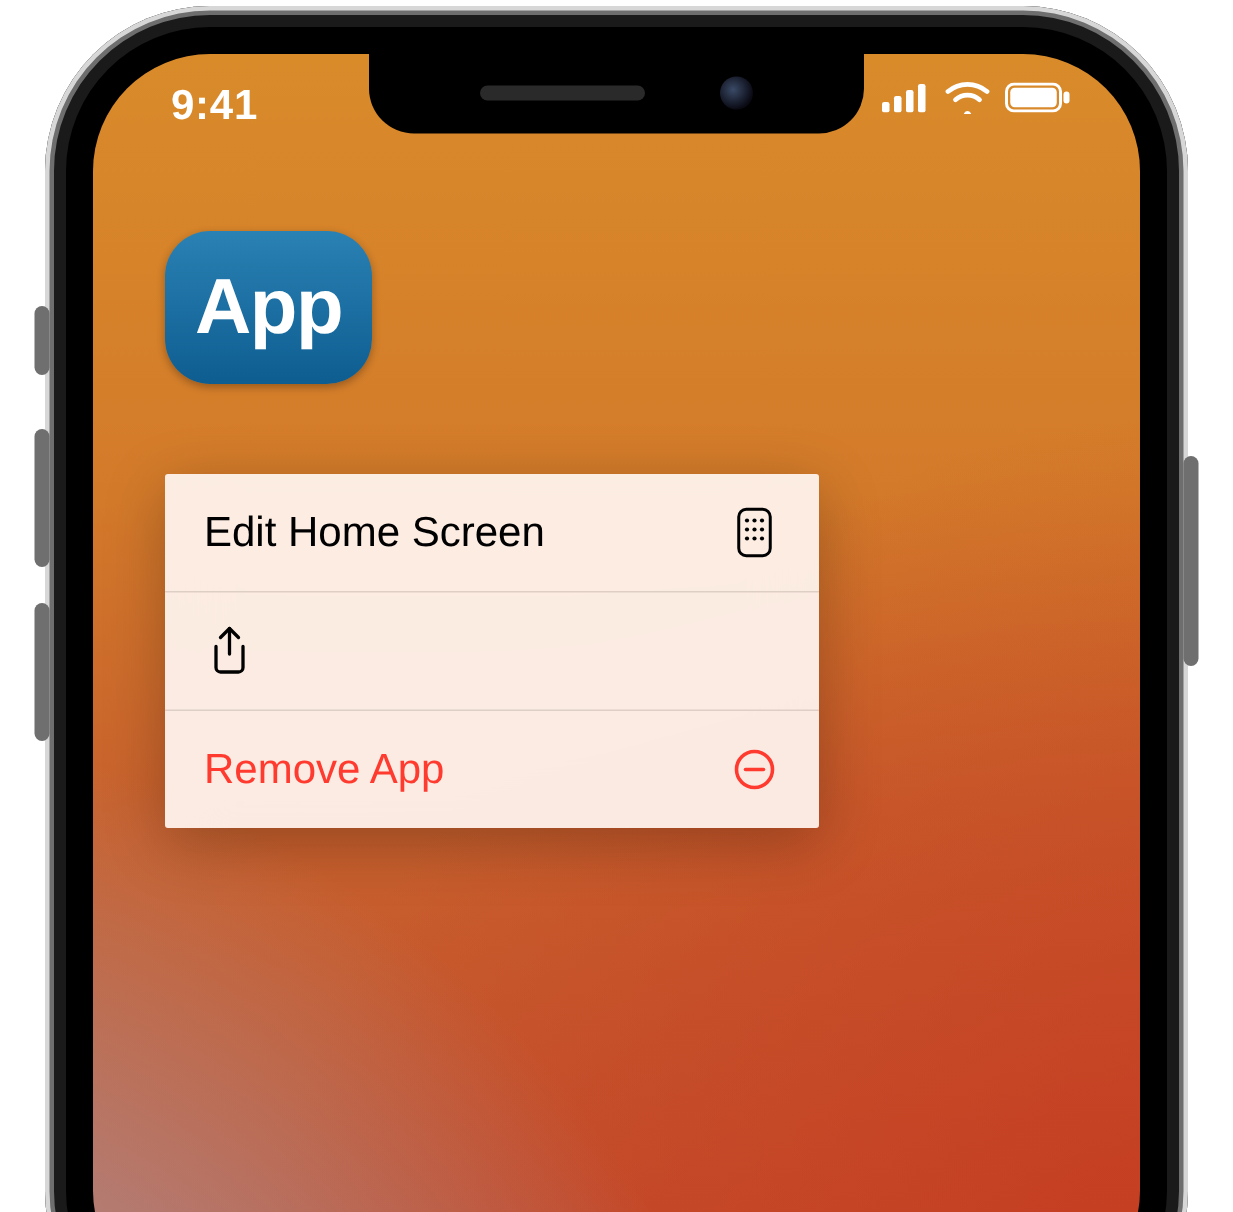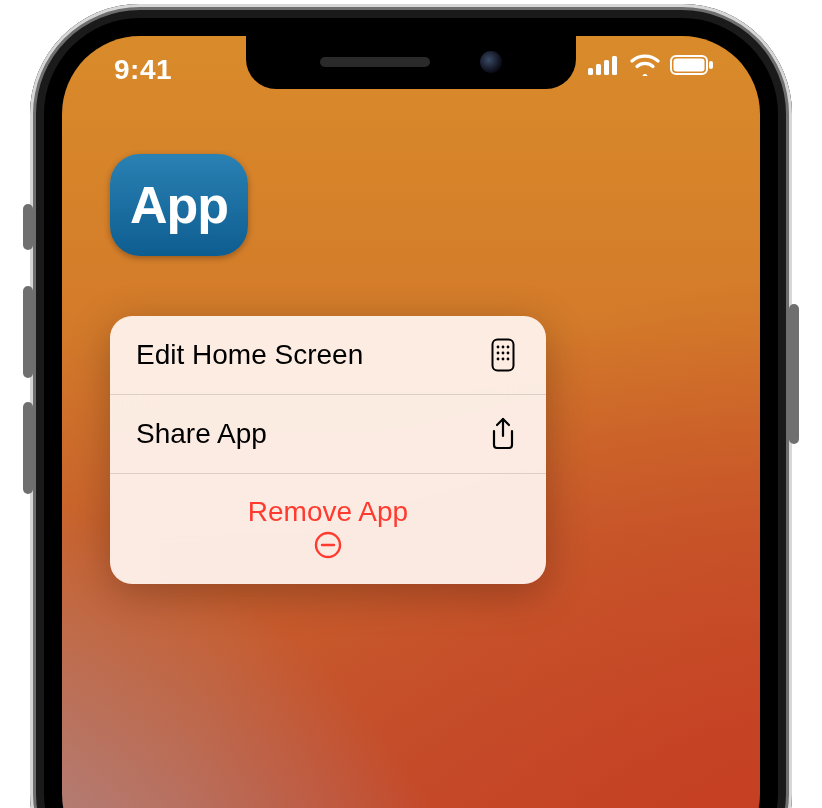--- a/index.html
+++ b/index.html
@@ -132,39 +132,39 @@
     letter-spacing: -1px;
     box-shadow: 0 2px 6px rgba(0,0,0,0.3);
   }
 
   
   .menu {
     position: absolute;
     left: 48px;
     top: 280px;
     width: 436px;
-    border-radius: 22px;
+    border-radius: 2px;
     background: rgba(255, 246, 242, 0.92);
     backdrop-filter: blur(20px);
     overflow: hidden;
     box-shadow: 0 10px 40px rgba(0,0,0,0.25);
   }
   .menu-item {
     display: flex;
     align-items: center;
     justify-content: space-between;
     padding: 22px 26px;
     font-size: 28px;
     font-weight: 400;
     color: #000;
     border-bottom: 1px solid rgba(0,0,0,0.12);
     cursor: pointer;
   }
   .menu-item:last-child { border-bottom: none; }
-  .menu-item.destructive { color: var(--red); flex-direction: column; }
+  .menu-item.destructive { color: var(--red); }
   .menu-item .icon-slot {
     width: 34px;
     height: 34px;
     display: flex;
     align-items: center;
     justify-content: center;
   }
   .menu-item.destructive .icon-slot svg { stroke: var(--red); }
 </style>
 </head>
@@ -230,21 +230,20 @@
               <circle cx="12" cy="15" r="1.4" fill="#000" stroke="none"></circle>
               <circle cx="17" cy="15" r="1.4" fill="#000" stroke="none"></circle>
               <circle cx="7" cy="21" r="1.4" fill="#000" stroke="none"></circle>
               <circle cx="12" cy="21" r="1.4" fill="#000" stroke="none"></circle>
               <circle cx="17" cy="21" r="1.4" fill="#000" stroke="none"></circle>
             </svg>
           </span>
         </div>
 
         <div class="menu-item">
-          <span>Share App</span>
           <span class="icon-slot">
             <svg width="28" height="34" viewBox="0 0 28 34" fill="none" stroke="#000" stroke-width="2.2" stroke-linecap="round" stroke-linejoin="round">
               <path d="M14 2 v17"></path>
               <path d="M8 8 l6 -6 l6 6"></path>
               <path d="M5 14 v14 a3 3 0 0 0 3 3 h12 a3 3 0 0 0 3 -3 v-14"></path>
             </svg>
           </span>
         </div>
 
         <div class="menu-item destructive">

